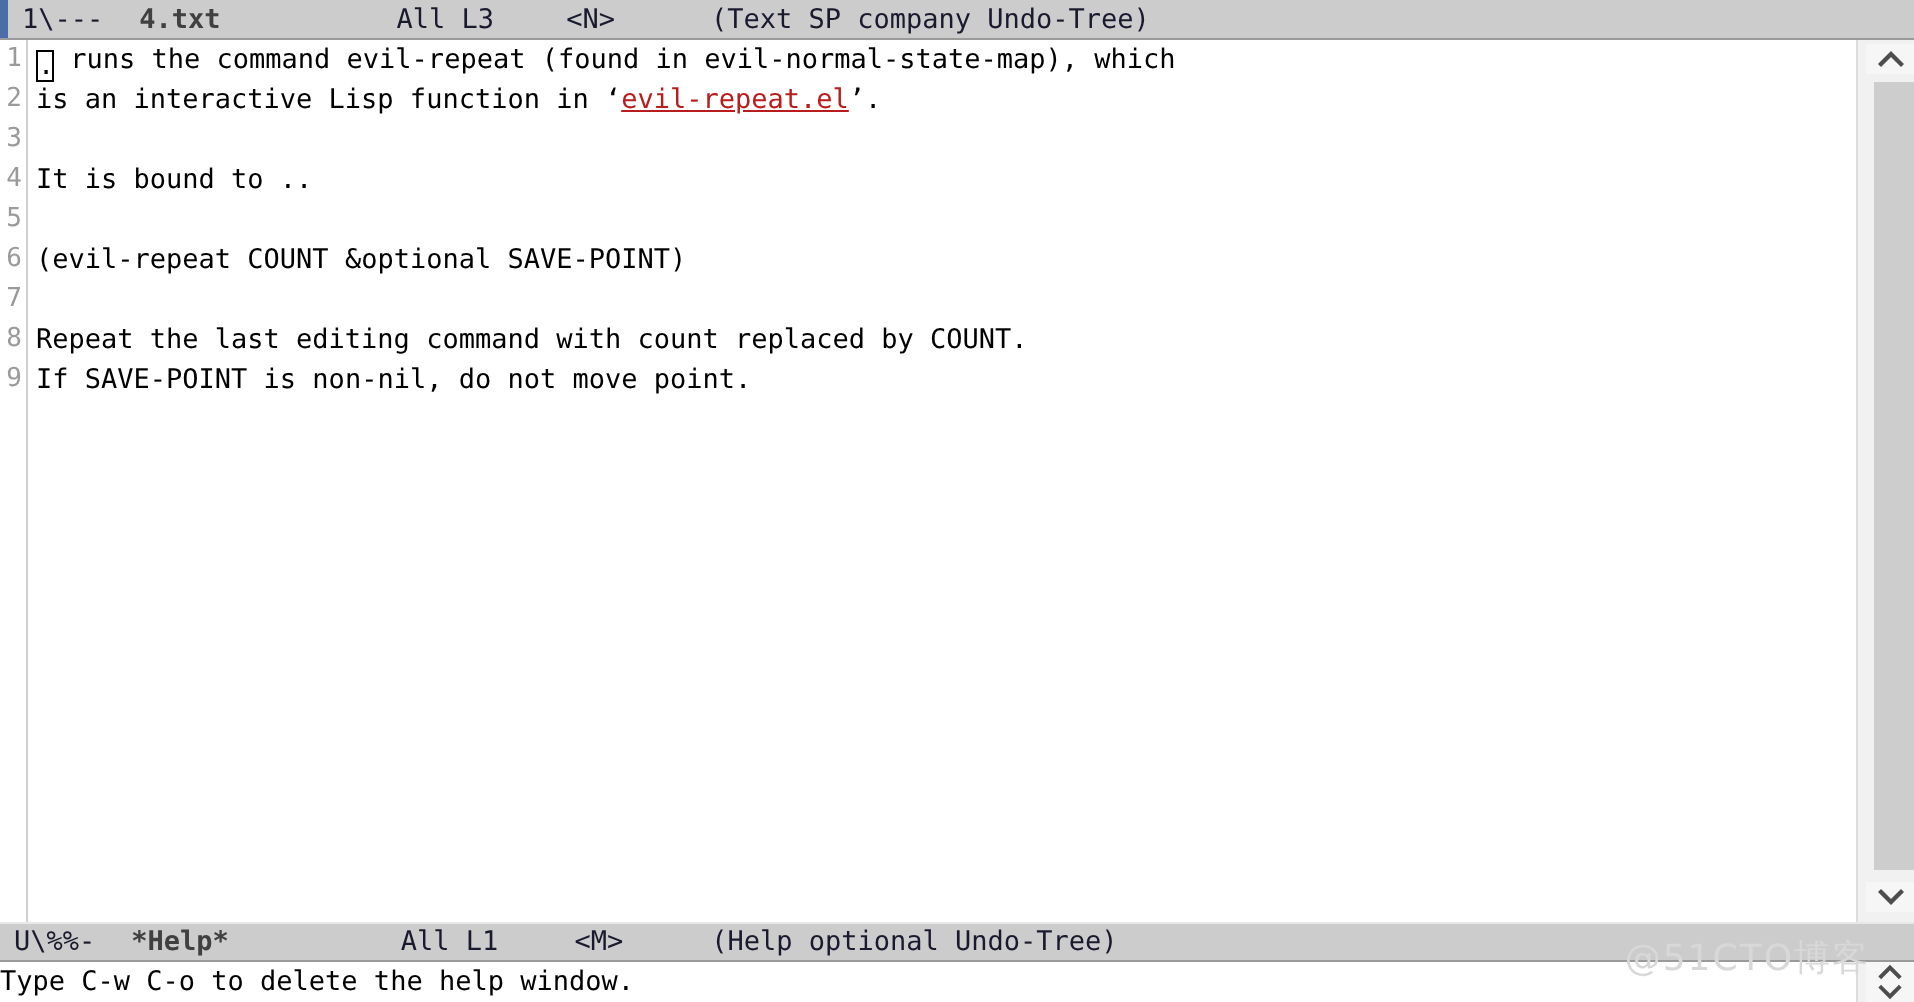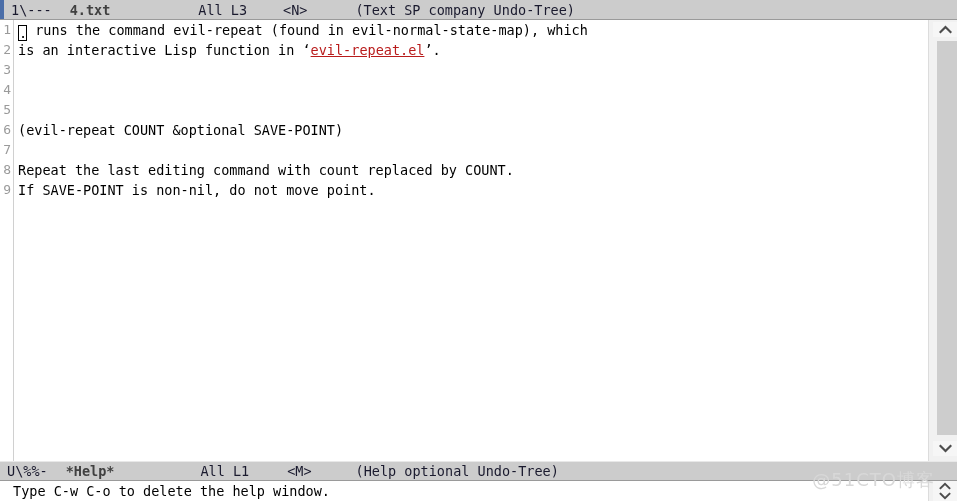--- a/index.html
+++ b/index.html
@@ -114,21 +114,20 @@
   
   #echo-area {
     position: absolute;
     top: 481px;
     left: 0;
     width: 957px;
     height: 20px;
     background: #ffffff;
     white-space: pre;
     line-height: 20px;
-    padding-left: 13px;
     box-sizing: border-box;
     font-size: 13.5px;
   }
   #echo-bar {
     position: absolute;
     top: 481px;
     left: 0;
     width: 3px;
     height: 20px;
     background: #7a9fd0;
@@ -198,21 +197,21 @@
     <span class="ml-pad" style="width:36px"></span>
     <span class="ml-state">&lt;N&gt;</span>
     <span class="ml-pad" style="width:48px"></span>
     <span class="ml-modes">(Text SP company Undo-Tree)</span>
   </div>
 
   <div id="text-window">
       <div class="code-line"><span class="linenum">1</span><span class="cursor-box">.</span><span> runs the command evil-repeat (found in evil-normal-state-map), which</span></div>
       <div class="code-line"><span class="linenum">2</span><span>is an interactive Lisp function in ‘</span><a class="link" href="#">evil-repeat.el</a><span>’.</span></div>
       <div class="code-line"><span class="linenum">3</span></div>
-      <div class="code-line"><span class="linenum">4</span></div>
+      <div class="code-line"><span class="linenum">4</span><span>It is bound to ..</span></div>
       <div class="code-line"><span class="linenum">5</span></div>
       <div class="code-line"><span class="linenum">6</span><span>(evil-repeat </span><span class="ital">COUNT</span><span> &amp;optional </span><span class="ital">SAVE-POINT</span><span>)</span></div>
       <div class="code-line"><span class="linenum">7</span></div>
       <div class="code-line"><span class="linenum">8</span><span>Repeat the last editing command with count replaced by </span><span class="ital">COUNT</span><span>.</span></div>
       <div class="code-line"><span class="linenum">9</span><span>If </span><span class="ital">SAVE-POINT</span><span> is non-nil, do not move point.</span></div>
       <div class="code-line"><span class="linenum"></span></div>
     </div>
   <div class="gutter-rule"></div>
 
   <div class="scrollbar" id="scrollbar-main">

